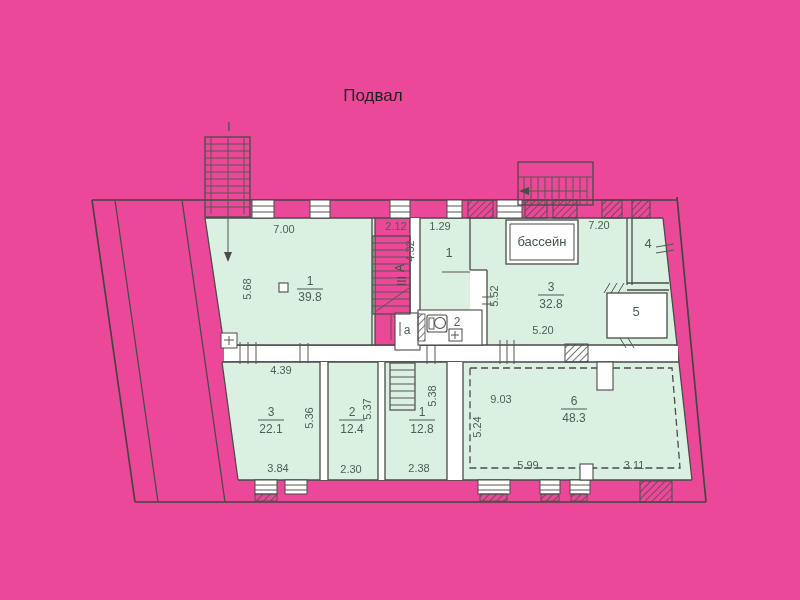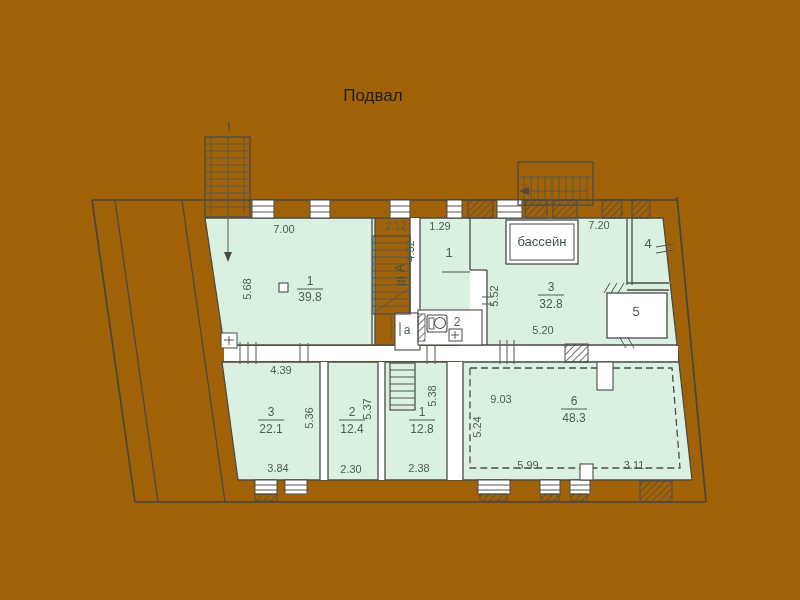--- a/index.html
+++ b/index.html
@@ -1,16 +1,16 @@
 <!DOCTYPE html>
 <html><head>
 <meta charset="utf-8">
 <style>
   html,body{margin:0;padding:0;background:#ffffff;}
-  .stage{width:800px;height:600px;position:relative;background:#a16207;overflow:hidden;}
+  .stage{width:800px;height:600px;position:relative;background:#ec4899;overflow:hidden;}
   svg{display:block;}
   text{font-family:"Liberation Sans",sans-serif;fill:#4c5f53;}
   .title{font-size:17px;fill:#1f1f1f;}
   .dim{font-size:11px;}
   .num{font-size:12px;}
   .big{font-size:13px;}
   .pool-t{font-size:13px;fill:#445649;}
   .axis{font-size:12px;fill:#3d4f44;}
   .wall{stroke:#4b4b49;fill:none;stroke-width:1.3;}
   .wall-heavy{stroke:#454543;fill:none;stroke-width:1.7;}

